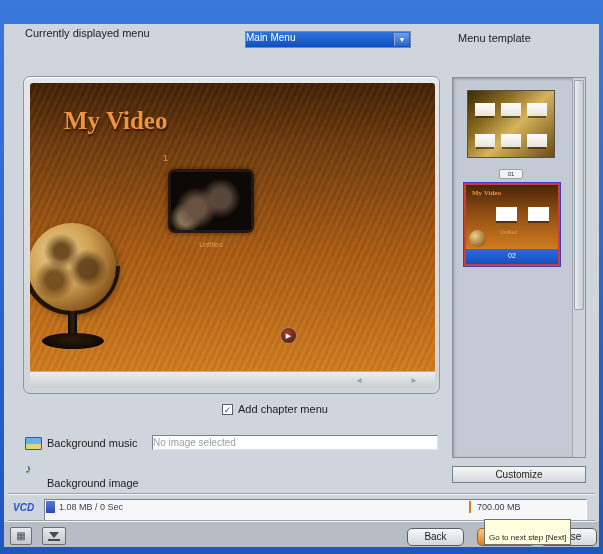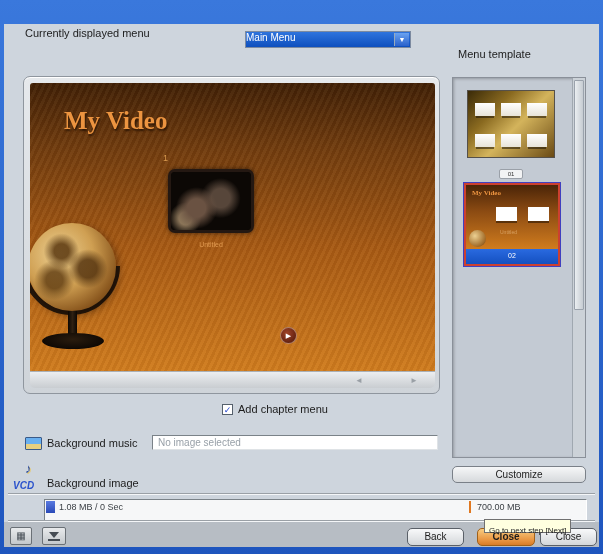--- a/index.html
+++ b/index.html
@@ -78,21 +78,21 @@
         border:1px solid #55606c; color:#2244cc; font-size:9px; line-height:10px; text-align:center;
         cursor:pointer; }
   .checkbox-label { position:absolute; left:238px; top:403px; font-size:11px; color:#1c1c1c; }
 
   .img-icon { position:absolute; left:25px; top:437px; width:17px; height:13px;
         background:linear-gradient(180deg,#6ab0f0 55%, #e8d080 55%); border:1px solid #3a5a88;
         border-radius:1px; cursor:pointer; }
   .music-icon { position:absolute; left:25px; top:461px; font-size:13px; color:#2a4a9a; cursor:pointer;
         text-shadow:1px 1px 0 #e8c860; }
   .field { position:absolute; height:15px; background:#fff; font-size:10px; color:#98a0a8;
-        line-height:13px; padding-left:5px; border:1px solid;
+        line-height:13px; border:1px solid;
         border-color:#7a8288 #dfe3e6 #dfe3e6 #7a8288; overflow:hidden; white-space:nowrap; }
 
   .right-panel { position:absolute; left:452px; top:77px; width:134px; height:381px;
         background:#c3cad3; border:1px solid #8a9099; box-shadow:inset 1px 1px 3px rgba(0,0,0,.25); }
   .scrollbar { position:absolute; right:0; top:0; bottom:0; width:13px; background:#ccd2d8;
         border-left:1px solid #a0a8b0; cursor:pointer; }
   .scroll-thumb { position:absolute; left:1px; right:1px; top:2px; height:230px; border-radius:1px;
         background:linear-gradient(90deg,#eaeef1,#c6ccd2); border:1px solid #9aa2ac; }
   .tmpl1 { position:absolute; left:14px; top:12px; width:88px; height:68px; cursor:pointer;
         border:1px solid #55504a; padding:12px 7px 0 7px;
@@ -111,26 +111,26 @@
         font-weight:bold; font-size:7px; color:#ec9440; }
   .tmpl2-box { position:absolute; top:22px; width:21px; height:14px;
         background:#fff; box-shadow:0 2px 0 rgba(20,10,0,.5); }
   .tmpl2-globe { position:absolute; left:3px; bottom:2px; width:17px; height:17px; border-radius:50%;
         background:radial-gradient(circle at 35% 35%, #ecd092, #a06a28 70%, #4a2c0c); }
   .tmpl2-caption { position:absolute; left:34px; top:44px; font-size:5px; color:#d8a060; }
   .tmpl2-bar { height:15px; background:linear-gradient(180deg,#2a6ae0,#1450c0); color:#fff;
         font-size:7px; text-align:center; line-height:14px; }
   .customize-btn { position:absolute; left:452px; top:466px; width:134px; height:17px;
         background:linear-gradient(180deg,#f6f7f8,#d6d9dc); border:1px solid #7a8088;
-        border-radius:5px; font-size:10px; color:#222; text-align:center; line-height:15px;
+        border-radius:0; font-size:10px; color:#222; text-align:center; line-height:15px;
         cursor:pointer; }
 
   .groove { position:absolute; left:8px; right:8px; height:2px;
         border-top:1px solid #9aa0a6; border-bottom:1px solid #f4f6f8; }
-  .cap-label { position:absolute; left:13px; top:480px; font-size:10px; font-style:italic;
+  .cap-label { position:absolute; left:13px; top:502px; font-size:10px; font-style:italic;
         font-weight:bold; color:#2a52cc;text-align:right; }
   .cap-bar { position:absolute; left:44px; top:499px; width:543px; height:34px; background:#f6f7f8;
         border:1px solid; border-color:#7a8288 #ffffff #ffffff #7a8288; }
   .cap-fill { position:absolute; left:1px; top:1px; width:9px; height:12px;
         background:linear-gradient(180deg,#5a7ae0,#2a4ab8); }
   .cap-used { position:absolute; left:14px; top:1px; font-size:9px; color:#3a3f44; line-height:12px; }
   .cap-tick { position:absolute; left:424px; top:1px; width:2px; height:12px; background:#e07820; }
   .cap-total { position:absolute; left:432px; top:1px; font-size:9px; color:#3a3f44; line-height:12px; }
 
   .footer-bg { position:absolute; left:4px; top:522px; right:4px; height:25px; background:#b7bdc4; }
@@ -139,40 +139,40 @@
         border-radius:2px; cursor:pointer; display:flex; align-items:center; justify-content:center; }
   .mini-btn .glyph { font-size:10px; color:#454c54; line-height:10px; }
   .eject-shape { width:0; height:0; border-left:5px solid transparent; border-right:5px solid transparent;
         border-top:6px solid #454c54; }
   .eject-bar { width:12px; height:2px; background:#454c54; margin-top:1px; }
   .push-btn { position:absolute; top:528px; height:18px; width:57px; text-align:center;
         background:linear-gradient(180deg,#f8f9fa,#d4d7da); border:1px solid #5a6068;
         border-radius:5px; font-size:10px; color:#1c1c1c; line-height:16px; cursor:pointer; }
   .next-btn { background:linear-gradient(180deg,#f8cc80,#e89440 70%,#d87c28);
         border-color:#a06018; font-weight:bold; }
-  .tooltip { position:absolute; left:484px; top:519px; height:14px; padding:5px 4px;
+  .tooltip { position:absolute; left:484px; top:519px; height:14px; padding:12px 4px;
         background:#ffffe0; border:1px solid #707070; font-size:8px; line-height:12px;
         color:#1c1c1c; white-space:nowrap; z-index:10; }
 </style>
 </head>
 <body>
 
 <div class="window">
 
 
   <div class="content"></div>
 
   <div class="lbl" style="left:25px; top:27px;">Currently displayed menu</div>
 
   <div class="dropdown" style="left:245px; top:31px; width:166px; height:17px;">
     <span>Main Menu</span>
     <span class="dd-arrow">▼</span>
   </div>
 
-  <div class="lbl" style="left:458px; top:48px;">Menu template</div>
+  <div class="lbl" style="left:458px; top:32px;">Menu template</div>
 
 
 
   <div class="preview-frame">
     <div class="menu-area">
       <div class="menu-texture"></div>
       <div class="globe-arm"></div>
       <div class="globe-sphere"></div>
       <div class="globe-column"></div>
       <div class="globe-base"></div>

